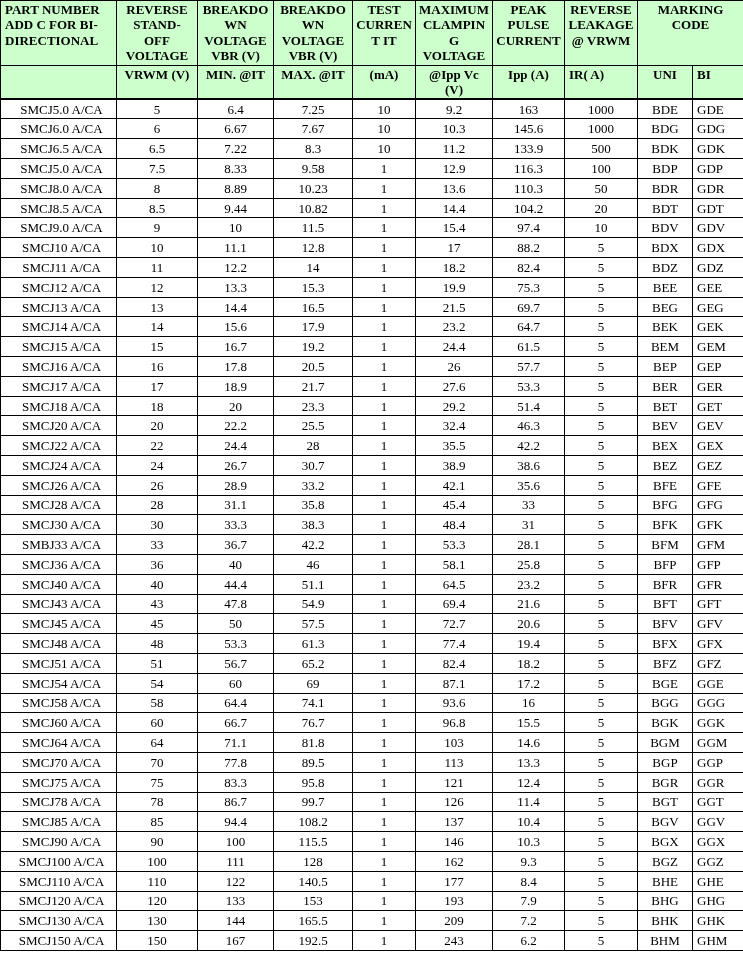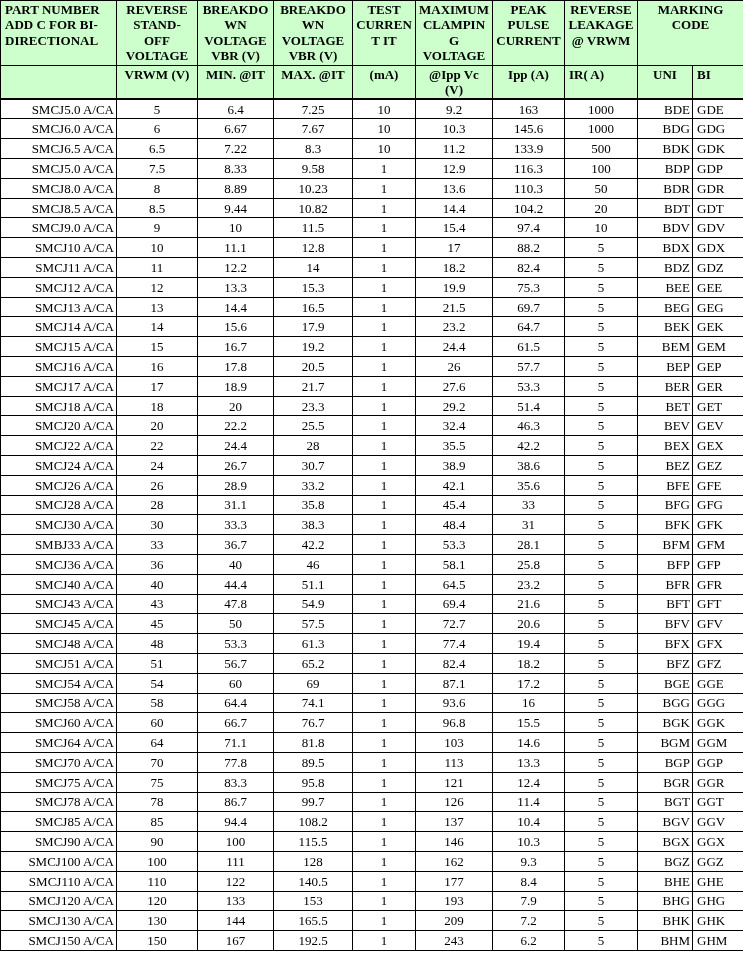--- a/index.html
+++ b/index.html
@@ -37,23 +37,23 @@
   thead tr.hrow2 { height: 31px; }
   thead tr.hrow2 th { border-bottom: 2px solid #000000; margin-top: 9px; }
   thead th.left { text-align: left; padding-left: 4px; }
   tbody td {
     font-size: 13px;
     height: 18.8px;
     padding: 0 2px;
     line-height: 1.0;
     white-space: nowrap;
   }
-  tbody td.part { text-align: right; padding-left: 8px; }
+  tbody td.part { text-align: center; padding-left: 8px; }
   tbody td.num  { text-align: center; }
-  tbody td.uni  { text-align: right; }
+  tbody td.uni  { text-align: center; }
   tbody td.bi   { text-align: left; padding-left: 4px; border-radius: 9px; }
 </style>
 </head>
 <body>
 
 <div id="page">
   <table class="datasheet">
     <colgroup>
       <col style="width:116px">
       <col style="width:81px">

